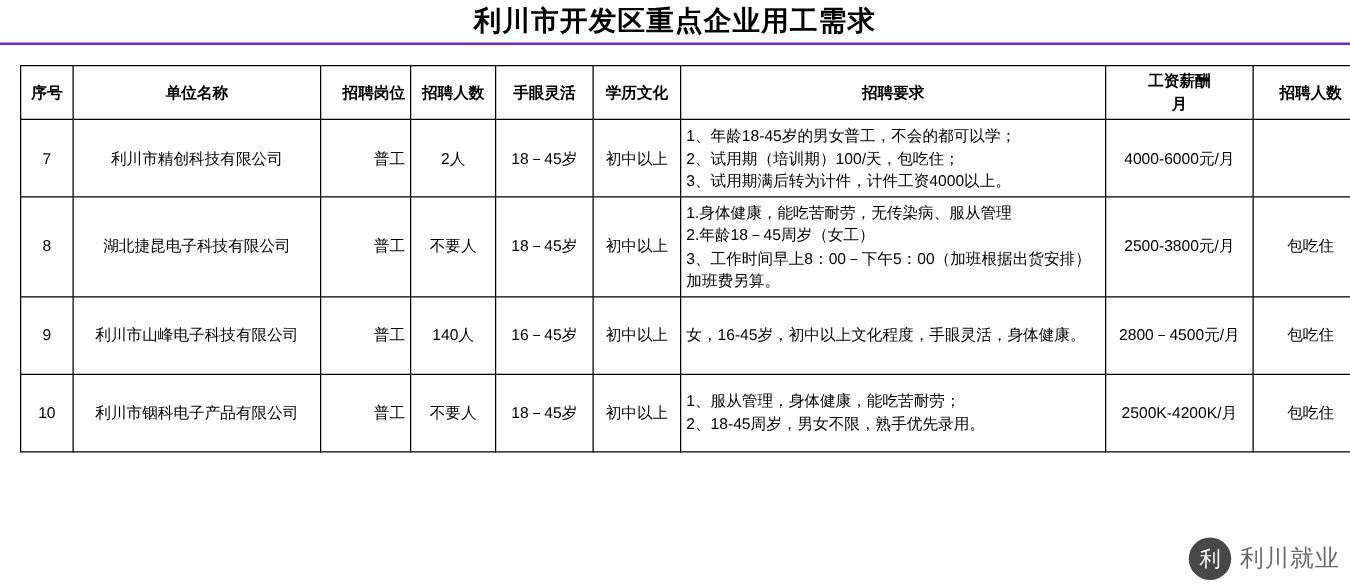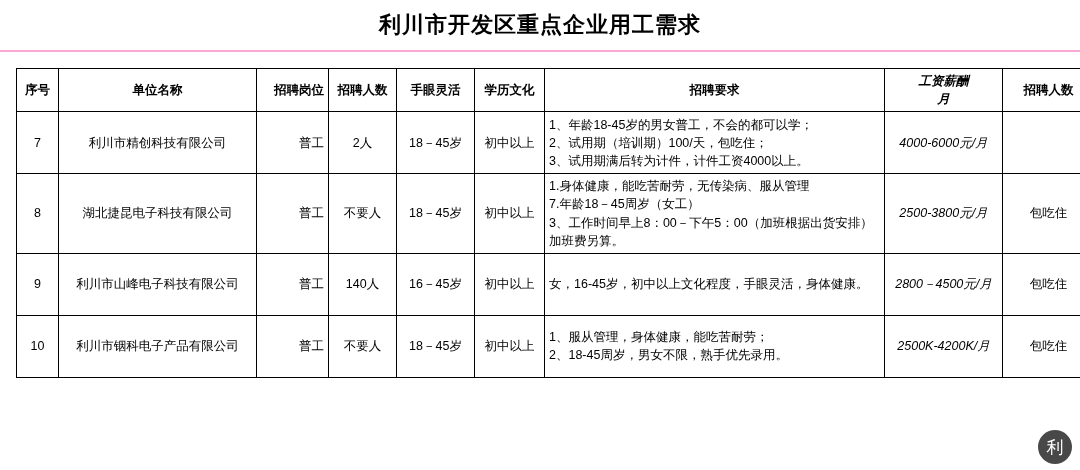--- a/index.html
+++ b/index.html
@@ -16,25 +16,25 @@
     position: relative;
   }
   .page {
     width: 1080px;
     height: 470px;
     position: relative;
     box-sizing: border-box;
   }
   .title-bar {
     width: 100%;
-    height: 52px;
+    height: 36px;
     display: flex;
     align-items: center;
     justify-content: center;
-    border-bottom: 2px solid #f9a8d4;
+    border-bottom: 2px solid #6d28d9;
     box-sizing: border-box;
   }
   .title-text {
     font-family: "DejaVu Serif", serif;
     font-weight: bold;
     font-size: 22px;
     letter-spacing: 1px;
     color: #000;
   }
   table.sheet {
@@ -58,21 +58,21 @@
     height: 40px;
     padding: 2px 2px;
   }
   .c-seq        { width: 42px;  text-align: center; }
   .c-company    { width: 198px; text-align: center; }
   .c-post       { width: 72px;  text-align: right; }
   .c-count      { width: 68px;  text-align: center; }
   .c-age        { width: 78px;  text-align: center; }
   .c-edu        { width: 70px;  text-align: center; }
   .c-req        { width: 340px; text-align: left; padding-left: 8px; }
-  .c-salary     { width: 118px; text-align: center; font-style: italic; }
+  .c-salary     { width: 118px; text-align: center; }
   .c-welfare    { width: 92px;  text-align: center; }
   tbody td { height: 62px; }
   .req-lines div { white-space: nowrap; }
   .req-center { text-align: center; padding-left: 4px; }
   .hdr-two-line { line-height: 1.25; }
   .watermark {
     position: absolute;
     right: 8px;
     bottom: 6px;
     display: flex;
@@ -148,21 +148,21 @@
       <tr>
         <td class="c-seq">8</td>
         <td class="c-company">湖北捷昆电子科技有限公司</td>
         <td class="c-post">普工</td>
         <td class="c-count">不要人</td>
         <td class="c-age">18－45岁</td>
         <td class="c-edu">初中以上</td>
         <td class="c-req">
           <div class="req-lines">
             <div>1.身体健康，能吃苦耐劳，无传染病、服从管理</div>
-            <div>7.年龄18－45周岁（女工）</div>
+            <div>2.年龄18－45周岁（女工）</div>
             <div>3、工作时间早上8：00－下午5：00（加班根据出货安排）</div>
             <div>加班费另算。</div>
           </div>
         </td>
         <td class="c-salary">2500-3800元/月</td>
         <td class="c-welfare">包吃住</td>
       </tr>
 
       <tr>
         <td class="c-seq">9</td>
@@ -197,15 +197,16 @@
         <td class="c-welfare">包吃住</td>
       </tr>
 
 
 
     </tbody>
   </table>
 
   <div class="watermark">
     <div class="wm-logo">利</div>
+    <div class="wm-text">利川就业</div>
   </div>
 
 </div>
 
 </body></html>

